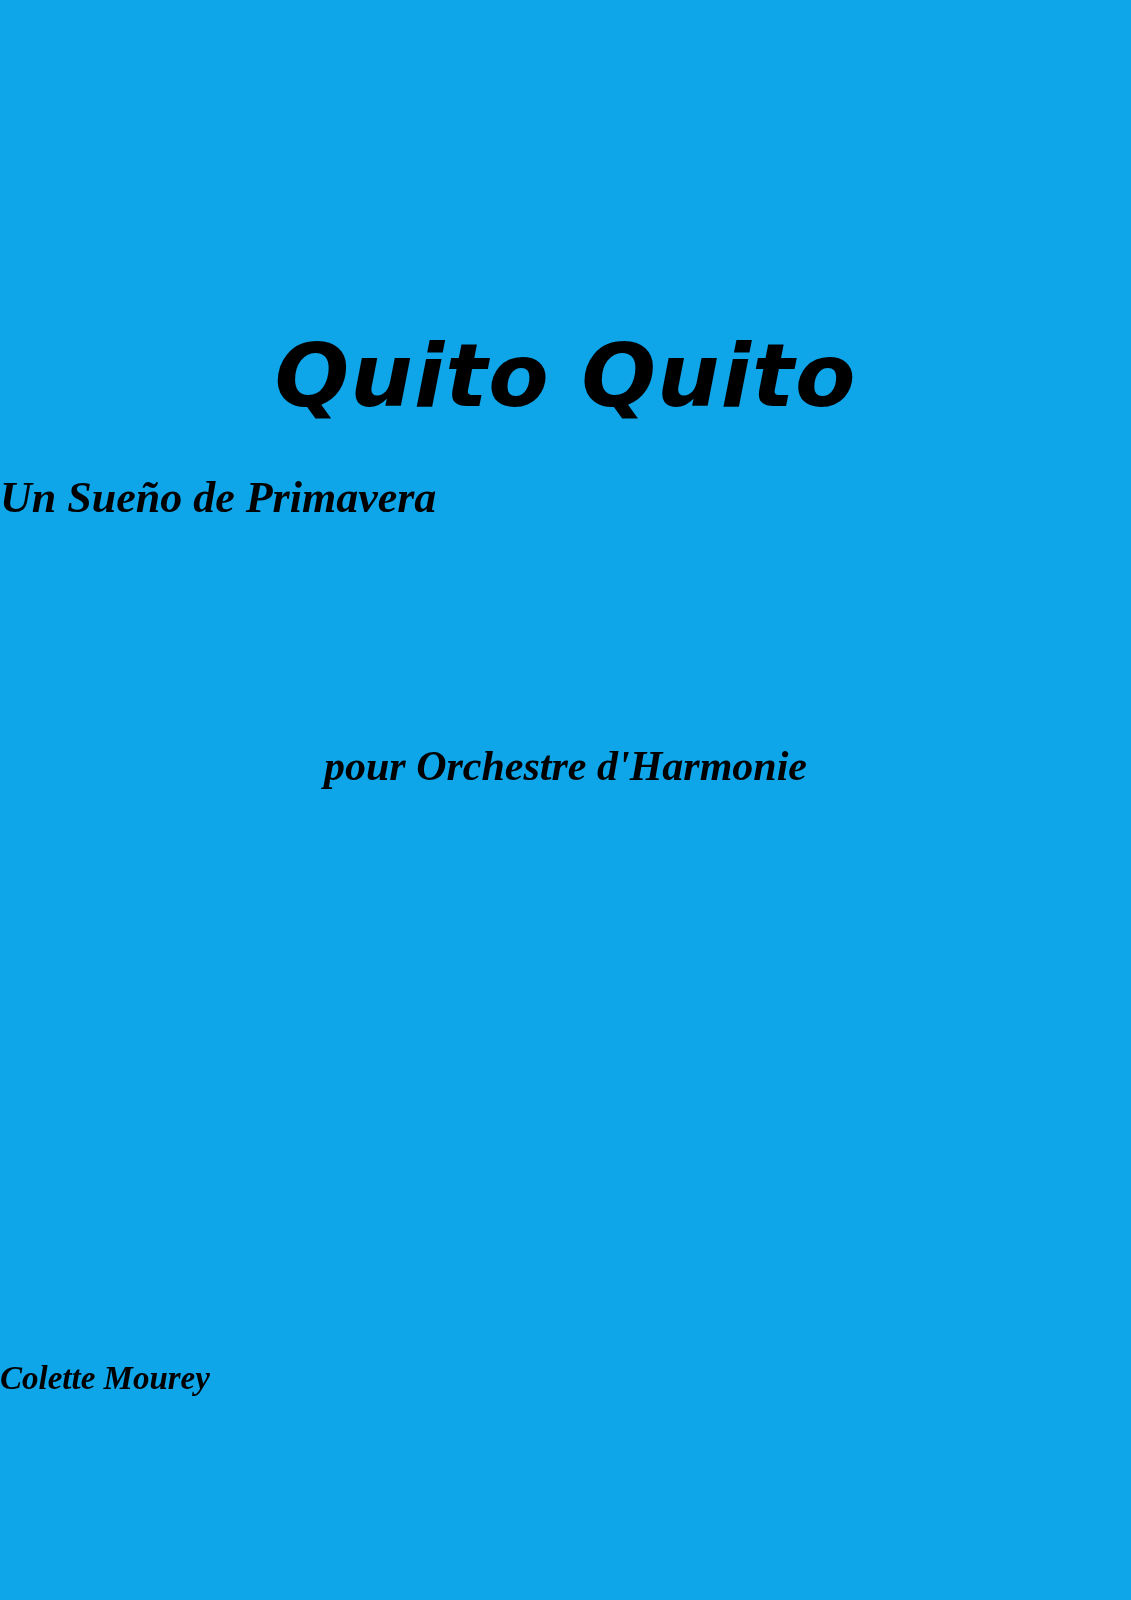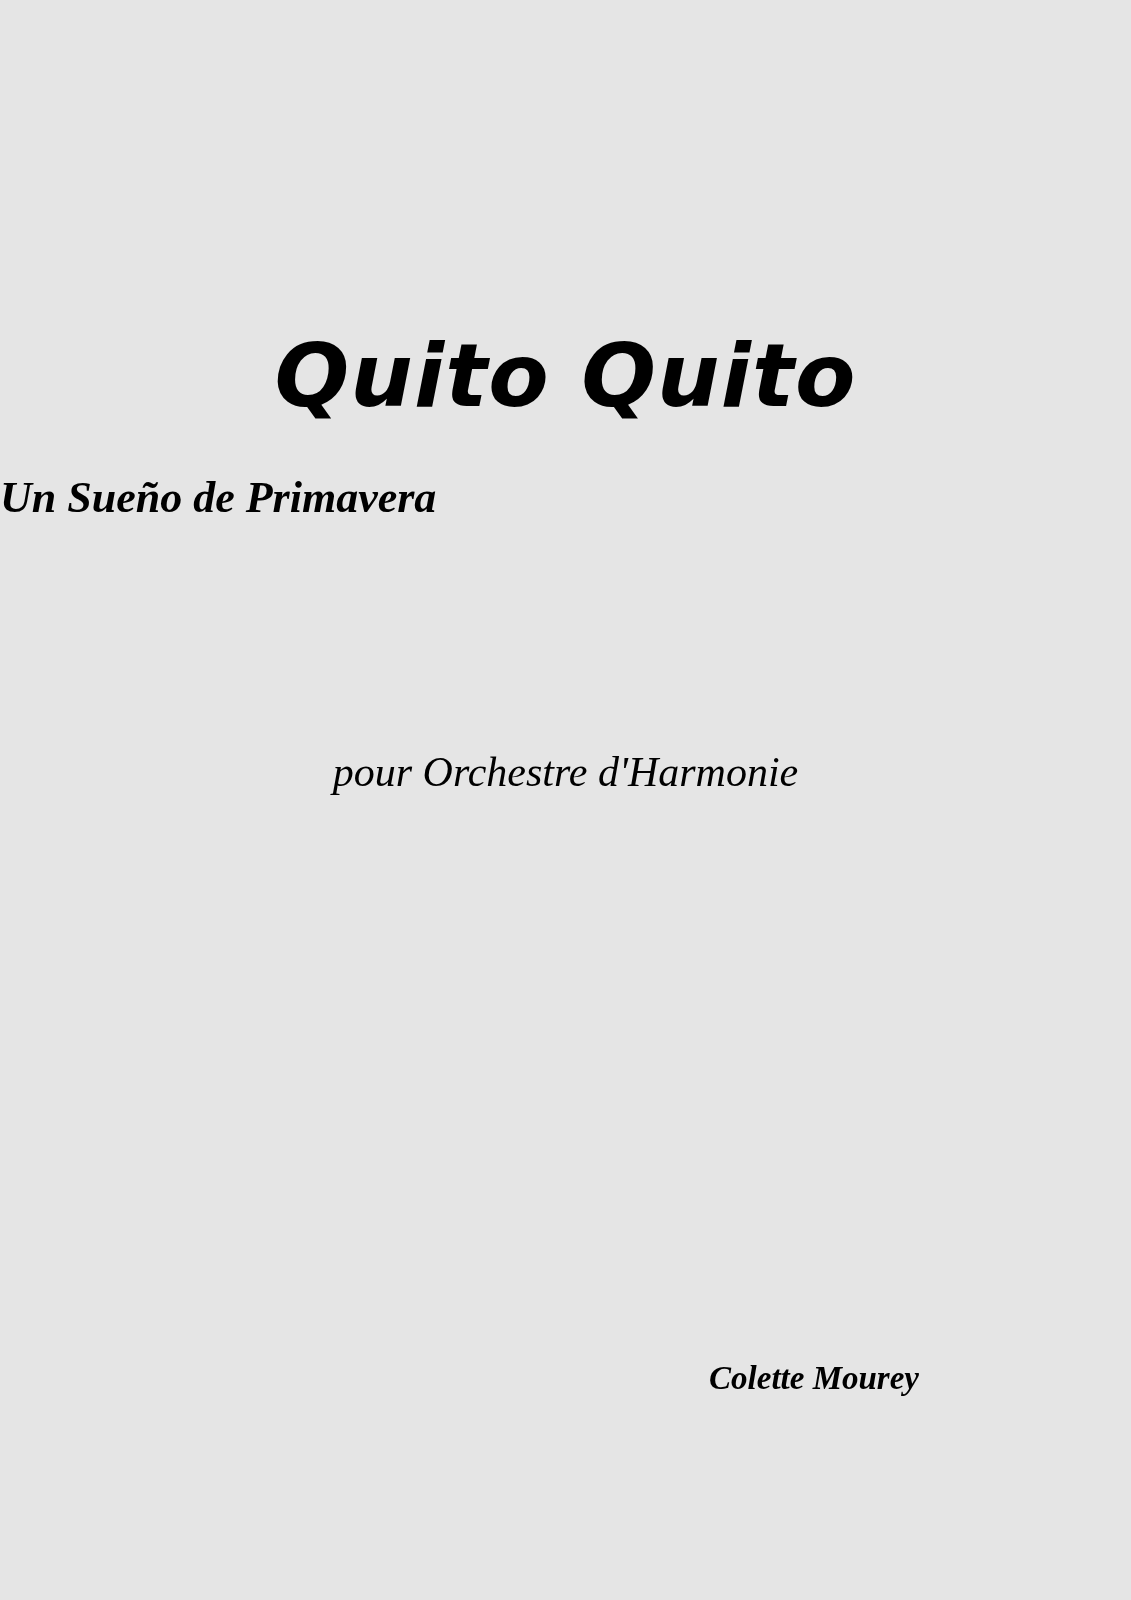--- a/index.html
+++ b/index.html
@@ -15,21 +15,21 @@
     color: #000000;
     overflow: hidden;
   }
 
   .page {
     position: absolute;
     left: 0;
     top: 0;
     width: 1131px;
     height: 1600px;
-    background: #e5e5e5;
+    background: #0ea5e9;
   }
 
   .title-block {
     position: absolute;
     left: 0;
     top: 330px;
     width: 1131px;
     text-align: center;
   }
 
@@ -63,32 +63,32 @@
   .ensemble-block {
     position: absolute;
     left: 0;
     top: 742px;
     width: 1131px;
     text-align: center;
   }
 
   .ensemble {
     font-family: "Liberation Serif", serif;
-    font-weight: normal;
+    font-weight: bold;
     font-style: italic;
     font-size: 42px;
-    margin: 6px;
+    margin: 0;
   }
 
   .composer-block {
     position: absolute;
     left: 0;
     top: 1360px;
     width: 919px;
-    text-align: right;
+    text-align: left;
   }
 
   .composer {
     font-family: "Liberation Serif", serif;
     font-weight: bold;
     font-style: italic;
     font-size: 33px;
     margin: 0;
   }
 </style>

